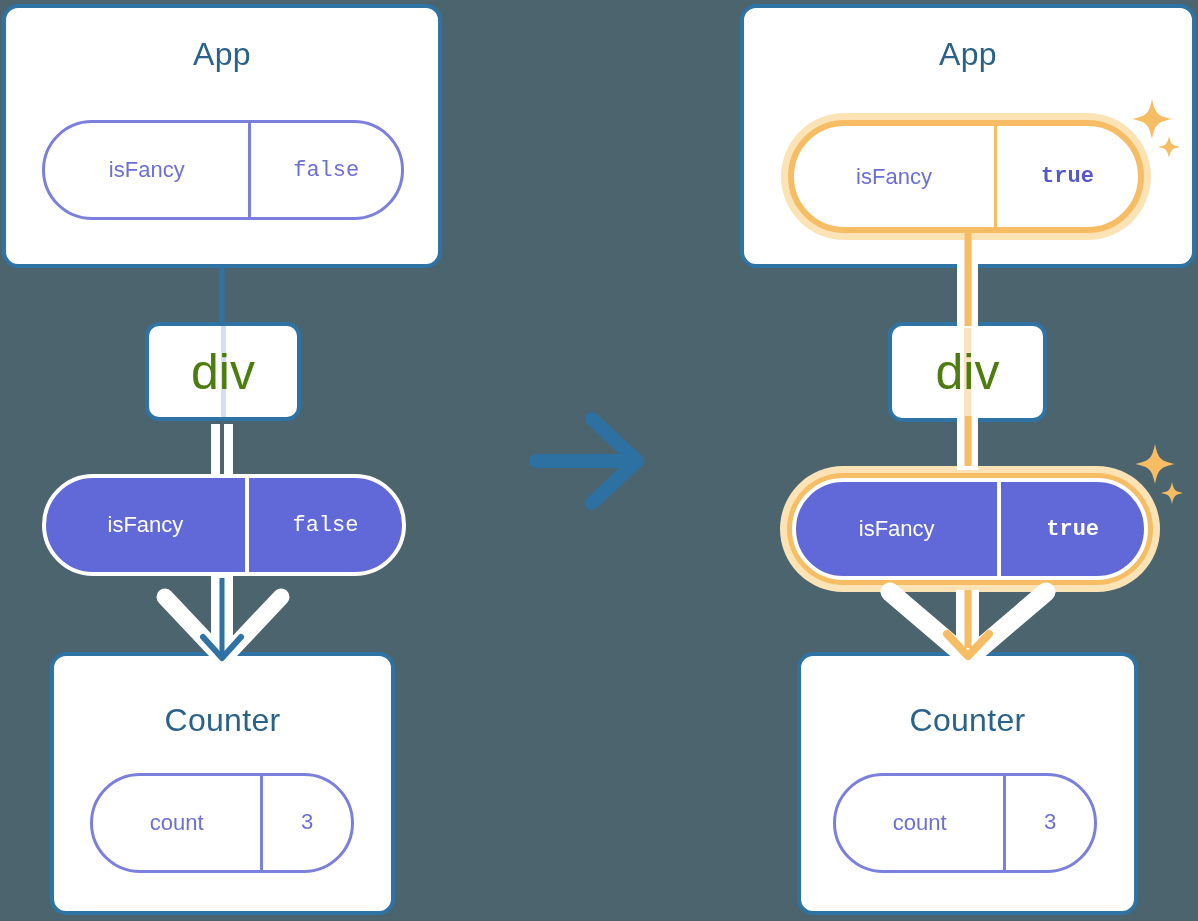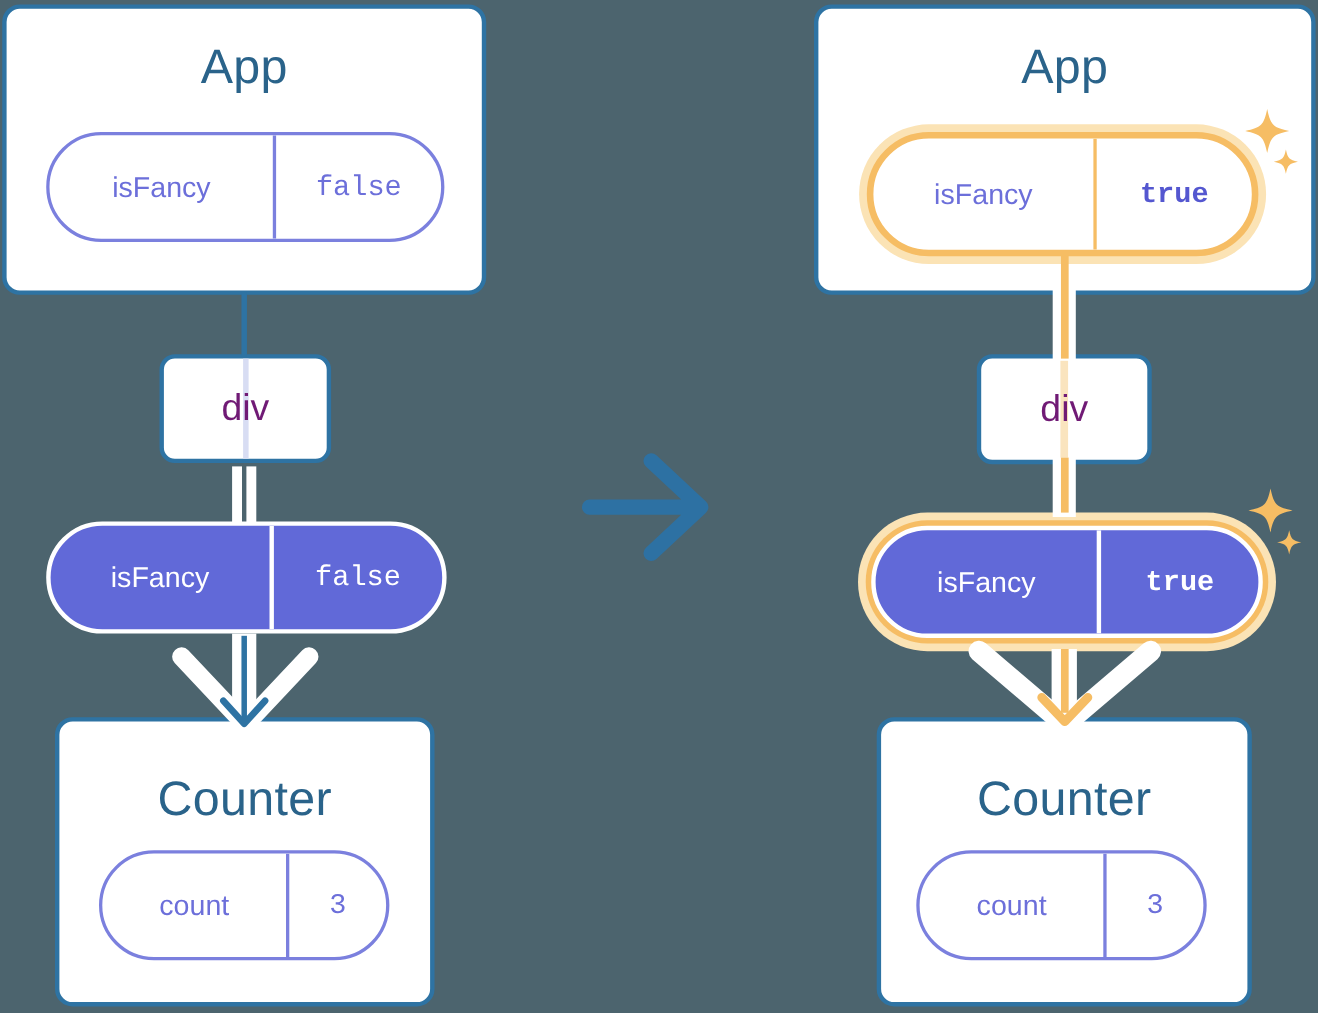--- a/index.html
+++ b/index.html
@@ -8,50 +8,50 @@
     background:#4C646E;
     font-family:"Liberation Sans",sans-serif;
   }
   
   .card{
     position:absolute;background:#fff;border:4px solid #2E73A3;
     border-radius:16px;box-sizing:border-box;
   }
   .card-title{
     position:absolute;left:0;right:0;text-align:center;
-    color:#2A638A;font-size:44px;font-weight:500;letter-spacing:.3px;
+    color:#2A638A;font-size:32px;font-weight:500;letter-spacing:.3px;
   }
   
   .pill{
     position:absolute;display:flex;align-items:stretch;
     border-radius:999px;box-sizing:border-box;overflow:hidden;
   }
   .pill .cell{
     display:flex;align-items:center;justify-content:center;
-    font-size:26px;box-sizing:border-box;
+    font-size:22px;box-sizing:border-box;
   }
   .pill .cell.val{flex:1;font-family:Liberation Mono, monospace;}
   .outline{background:#fff;border:3px solid #7B80DE;color:#6C6FDA;}
   .outline .cell.name{border-right:3px solid #7B80DE;}
   .solid{background:#6169D8;border:4px solid #fff;color:#fff;}
   .solid .cell.name{border-right:4px solid #fff;}
   
   .hl-outline{border:6px solid #F6BD64;box-shadow:0 0 0 7px #FBE3B5;color:#6C6FDA;background:#fff;}
   .hl-outline .cell.name{border-right:3px solid #F6BD64;}
   .hl-outline .cell.val{font-weight:bold;color:#5457D0;}
   .hl-solid{box-shadow:0 0 0 5px #F6BD64,0 0 0 12px #FBE3B5;}
   .hl-solid .cell.val{font-weight:bold;}
   
   .thru{position:absolute;top:0;bottom:0;}
   .thru.lavender{left:calc(50% - 2.5px);width:5px;background:#D8DDF3;}
   .thru.peach{left:calc(50% - 3.5px);width:7px;background:#FAE4BE;}
   .div-label{
     position:relative;z-index:1;height:100%;display:flex;
     align-items:center;justify-content:center;
-    font-size:34px;color:#701a75;font-weight:500;
+    font-size:50px;color:#4d7c0f;font-weight:500;
   }
   
   #l-app{left:2px;top:4px;width:440px;height:264px;}
   #l-app .card-title{top:28px;}
   #l-app-pill{left:36px;top:112px;width:362px;height:100px;}
   #l-app-pill .cell.name{width:58%;}
   #l-div{left:145px;top:322px;width:156px;height:99px;border-radius:14px;}
   #l-state{left:42px;top:474px;width:364px;height:102px;}
   #l-state .cell.name{width:57%;}
   #l-counter{left:50px;top:652px;width:345px;height:263px;}

